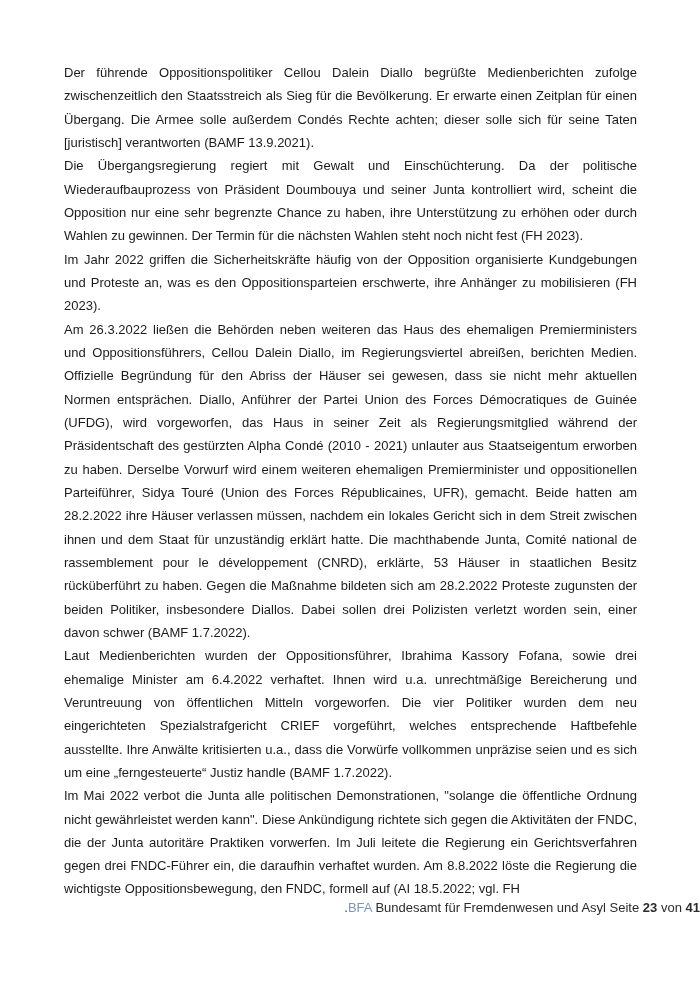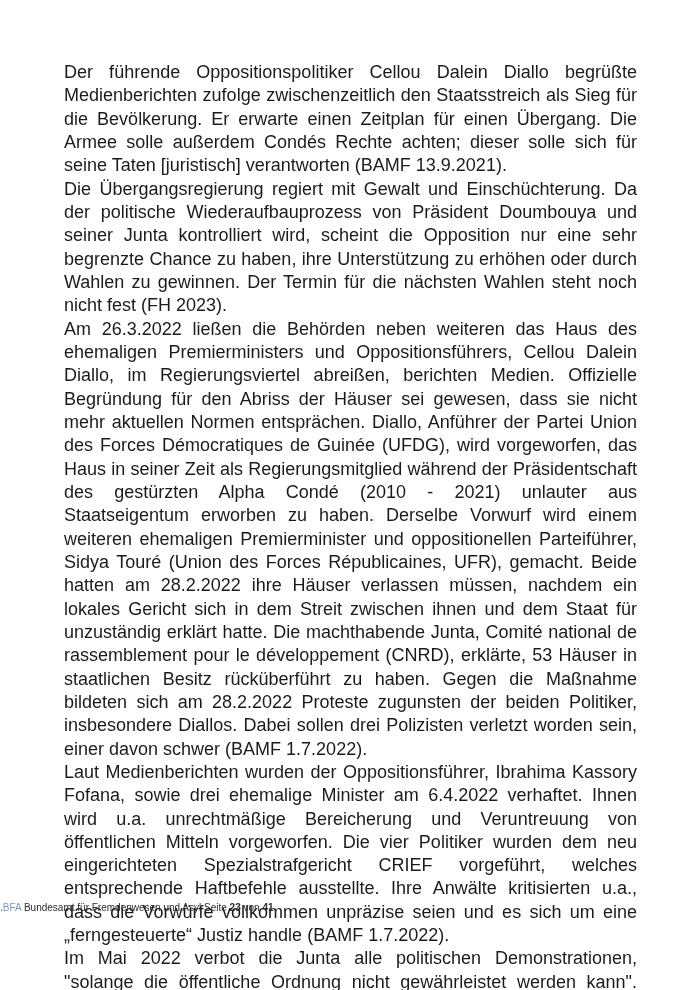--- a/index.html
+++ b/index.html
@@ -13,35 +13,35 @@
   }
   .page-body {
     position: absolute;
     left: 64px;
     top: 61px;
     width: 573px;
     color: #1b1b1b;
   }
   .page-body p {
     margin: 0;
-    font-size: 18px;
+    font-size: 13px;
     line-height: 23.33px;
     text-align: justify;
     text-justify: inter-word;
   }
   .page-body p.gap-before {
     margin-top: 0;
   }
   .page-footer {
     position: absolute;
     top: 903px;
     left: 0;
     width: 700px;
-    text-align: left;
-    font-size: 10px;
+    text-align: right;
+    font-size: 13px;
     line-height: 10px;
     color: #2b2b2b;
     white-space: nowrap;
   }
   .page-footer .bfa-logo {
     color: #7d96b8;
   }
   .page-footer .logo-mark {
     color: #444;
   }
@@ -50,20 +50,21 @@
   }
 </style>
 </head>
 <body>
 
 <div class="document-page">
 
   <div class="page-body">
     <p>Der führende Oppositionspolitiker Cellou Dalein Diallo begrüßte Medienberichten zufolge zwischenzeitlich den Staatsstreich als Sieg für die Bevölkerung. Er erwarte einen Zeitplan für einen Übergang. Die Armee solle außerdem Condés Rechte achten; dieser solle sich für seine Taten [juristisch] verantworten (BAMF 13.9.2021).</p>
     <p>Die Übergangsregierung regiert mit Gewalt und Einschüchterung. Da der politische Wiederaufbauprozess von Präsident Doumbouya und seiner Junta kontrolliert wird, scheint die Opposition nur eine sehr begrenzte Chance zu haben, ihre Unterstützung zu erhöhen oder durch Wahlen zu gewinnen. Der Termin für die nächsten Wahlen steht noch nicht fest (FH 2023).</p>
+    <p>Im Jahr 2022 griffen die Sicherheitskräfte häufig von der Opposition organisierte Kundgebungen und Proteste an, was es den Oppositionsparteien erschwerte, ihre Anhänger zu mobilisieren (FH 2023).</p>
     <p>Am 26.3.2022 ließen die Behörden neben weiteren das Haus des ehemaligen Premierministers und Oppositionsführers, Cellou Dalein Diallo, im Regierungsviertel abreißen, berichten Medien. Offizielle Begründung für den Abriss der Häuser sei gewesen, dass sie nicht mehr aktuellen Normen entsprächen. Diallo, Anführer der Partei Union des Forces Démocratiques de Guinée (UFDG), wird vorgeworfen, das Haus in seiner Zeit als Regierungsmitglied während der Präsidentschaft des gestürzten Alpha Condé (2010 - 2021) unlauter aus Staatseigentum erworben zu haben. Derselbe Vorwurf wird einem weiteren ehemaligen Premierminister und oppositionellen Parteiführer, Sidya Touré (Union des Forces Républicaines, UFR), gemacht. Beide hatten am 28.2.2022 ihre Häuser verlassen müssen, nachdem ein lokales Gericht sich in dem Streit zwischen ihnen und dem Staat für unzuständig erklärt hatte. Die machthabende Junta, Comité national de rassemblement pour le développement (CNRD), erklärte, 53 Häuser in staatlichen Besitz rücküberführt zu haben. Gegen die Maßnahme bildeten sich am 28.2.2022 Proteste zugunsten der beiden Politiker, insbesondere Diallos. Dabei sollen drei Polizisten verletzt worden sein, einer davon schwer (BAMF 1.7.2022).</p>
     <p>Laut Medienberichten wurden der Oppositionsführer, Ibrahima Kassory Fofana, sowie drei ehemalige Minister am 6.4.2022 verhaftet. Ihnen wird u.a. unrechtmäßige Bereicherung und Veruntreuung von öffentlichen Mitteln vorgeworfen. Die vier Politiker wurden dem neu eingerichteten Spezialstrafgericht CRIEF vorgeführt, welches entsprechende Haftbefehle ausstellte. Ihre Anwälte kritisierten u.a., dass die Vorwürfe vollkommen unpräzise seien und es sich um eine „ferngesteuerte“ Justiz handle (BAMF 1.7.2022).</p>
     <p class="gap-before">Im Mai 2022 verbot die Junta alle politischen Demonstrationen, "solange die öffentliche Ordnung nicht gewährleistet werden kann". Diese Ankündigung richtete sich gegen die Aktivitäten der FNDC, die der Junta autoritäre Praktiken vorwerfen. Im Juli leitete die Regierung ein Gerichtsverfahren gegen drei FNDC-Führer ein, die daraufhin verhaftet wurden. Am 8.8.2022 löste die Regierung die wichtigste Oppositionsbewegung, den FNDC, formell auf (AI 18.5.2022; vgl. FH</p>
   </div>
 
   <div class="page-footer"><span class="logo-mark">.</span><span class="bfa-logo">BFA</span>
     <span>Bundesamt für Fremdenwesen und Asyl</span>
     <span>Seite</span>
     <span class="pagenum">23</span>
     <span>von</span>

